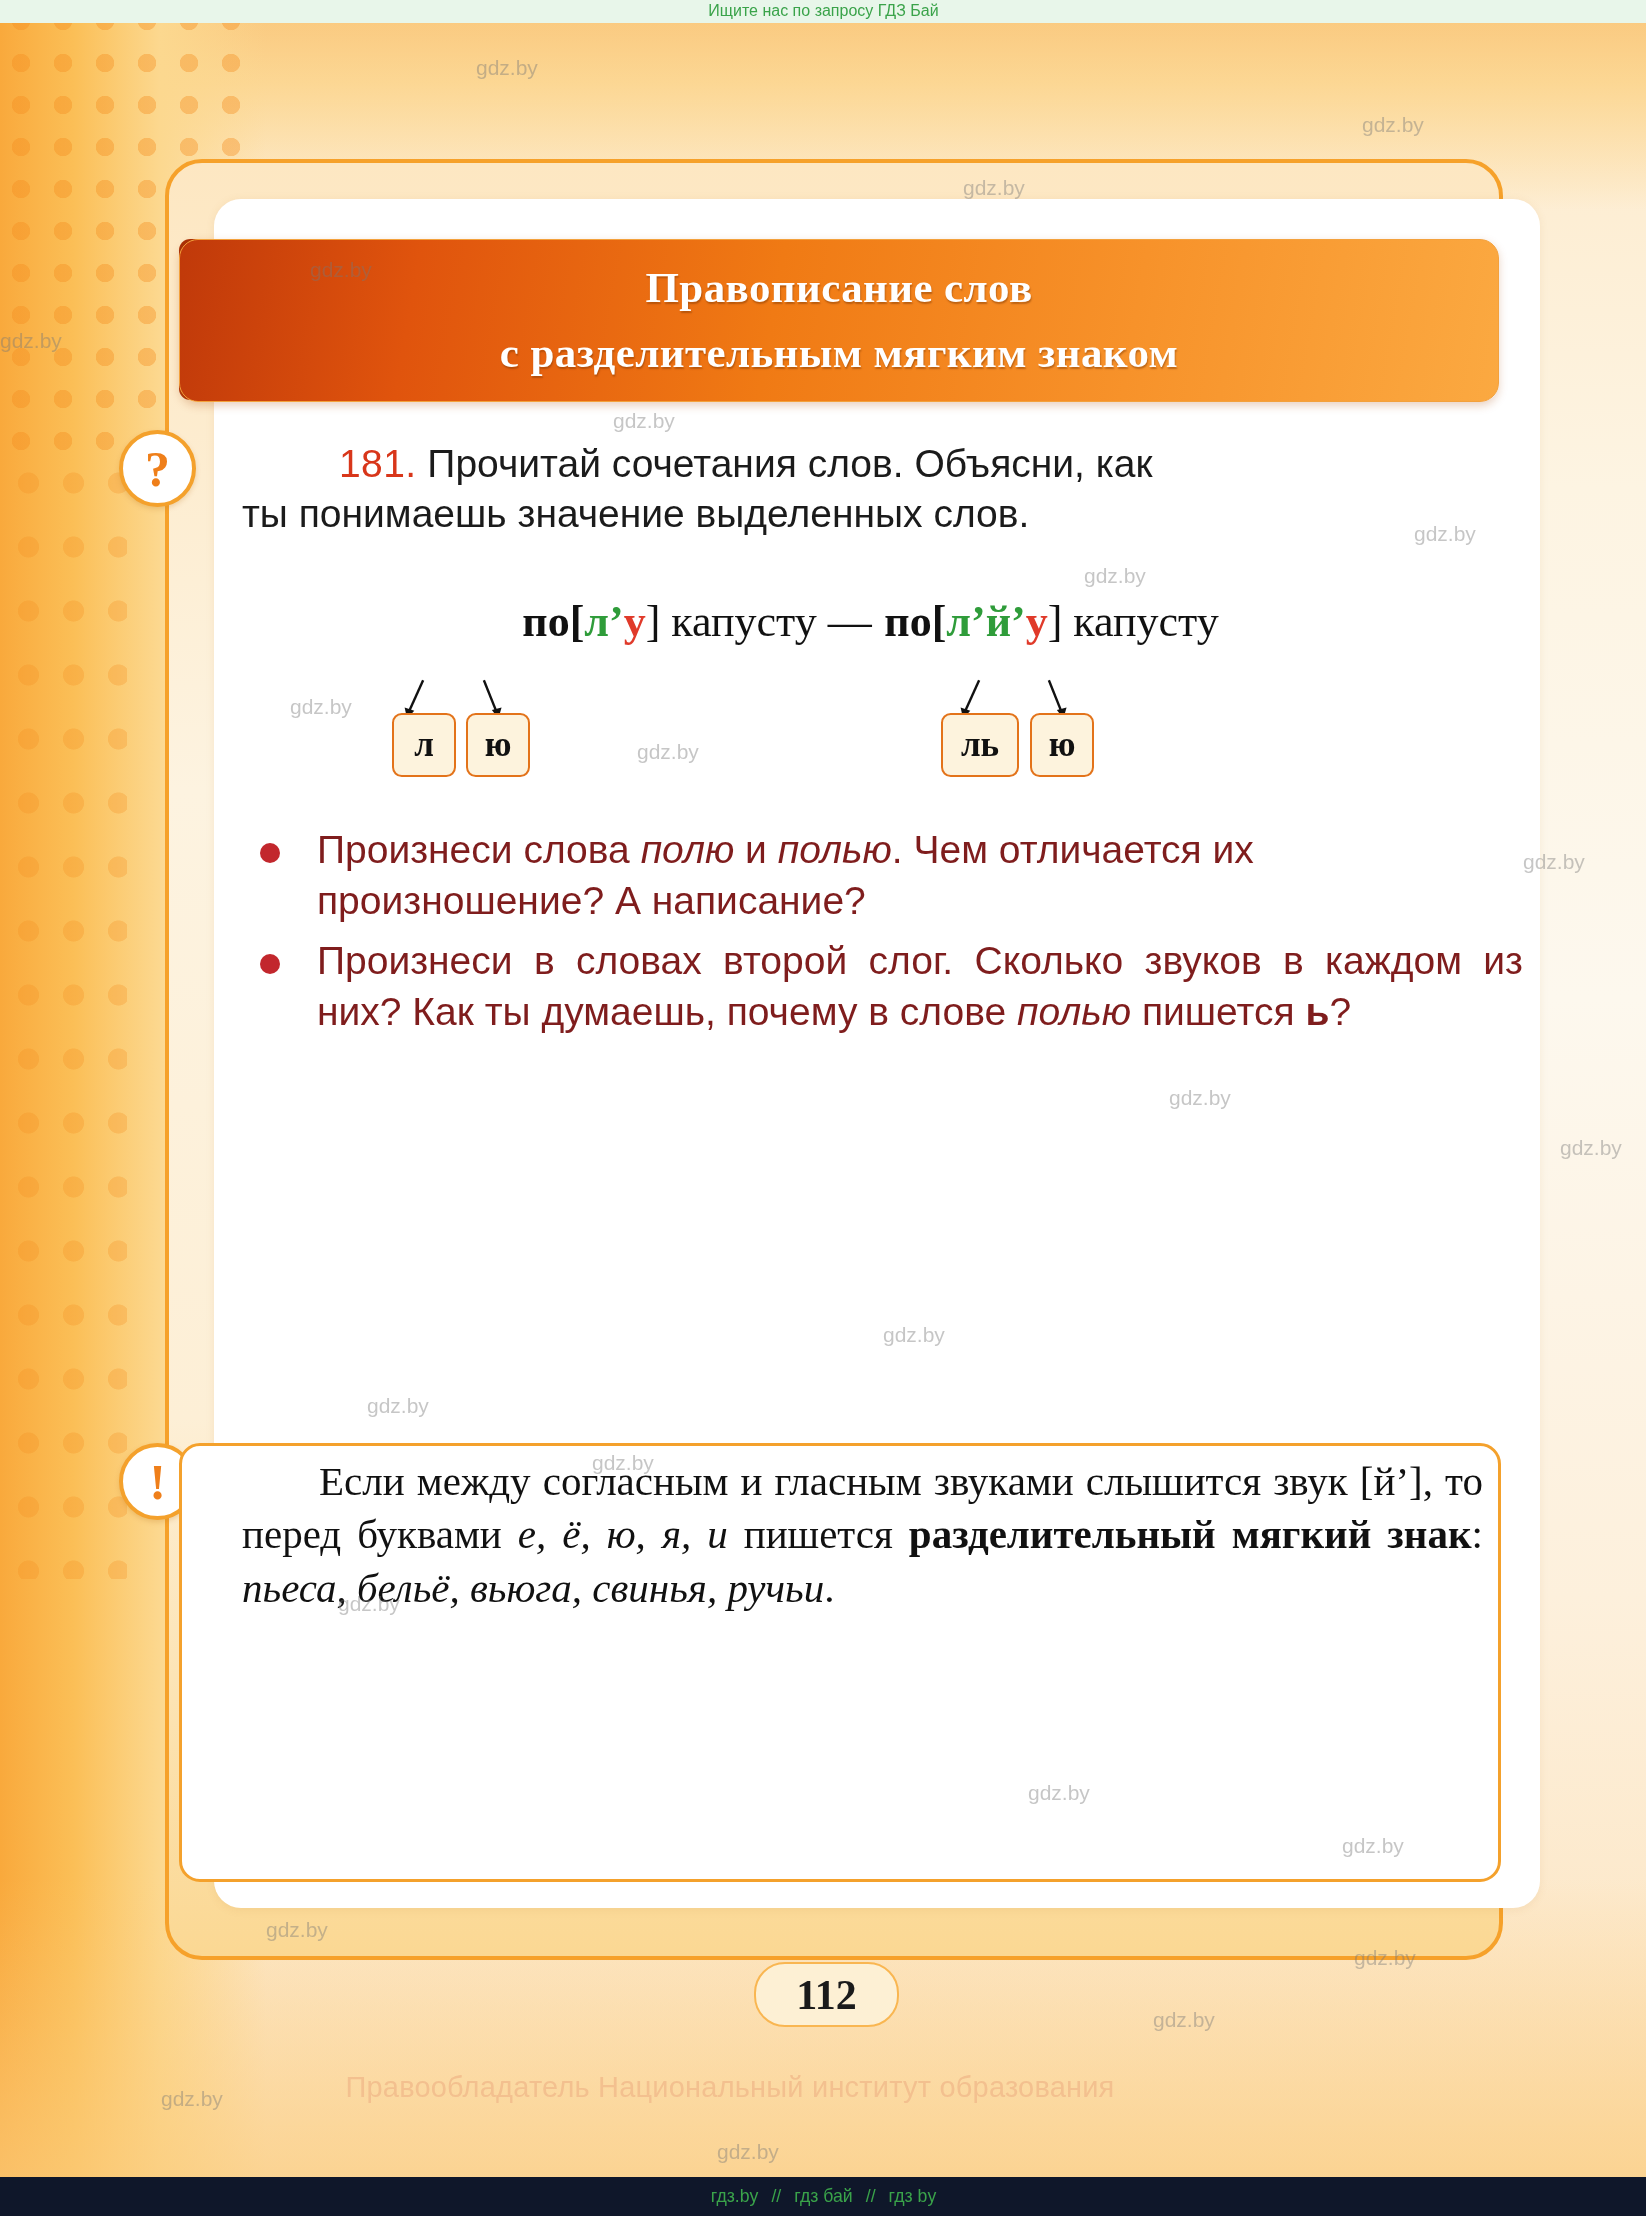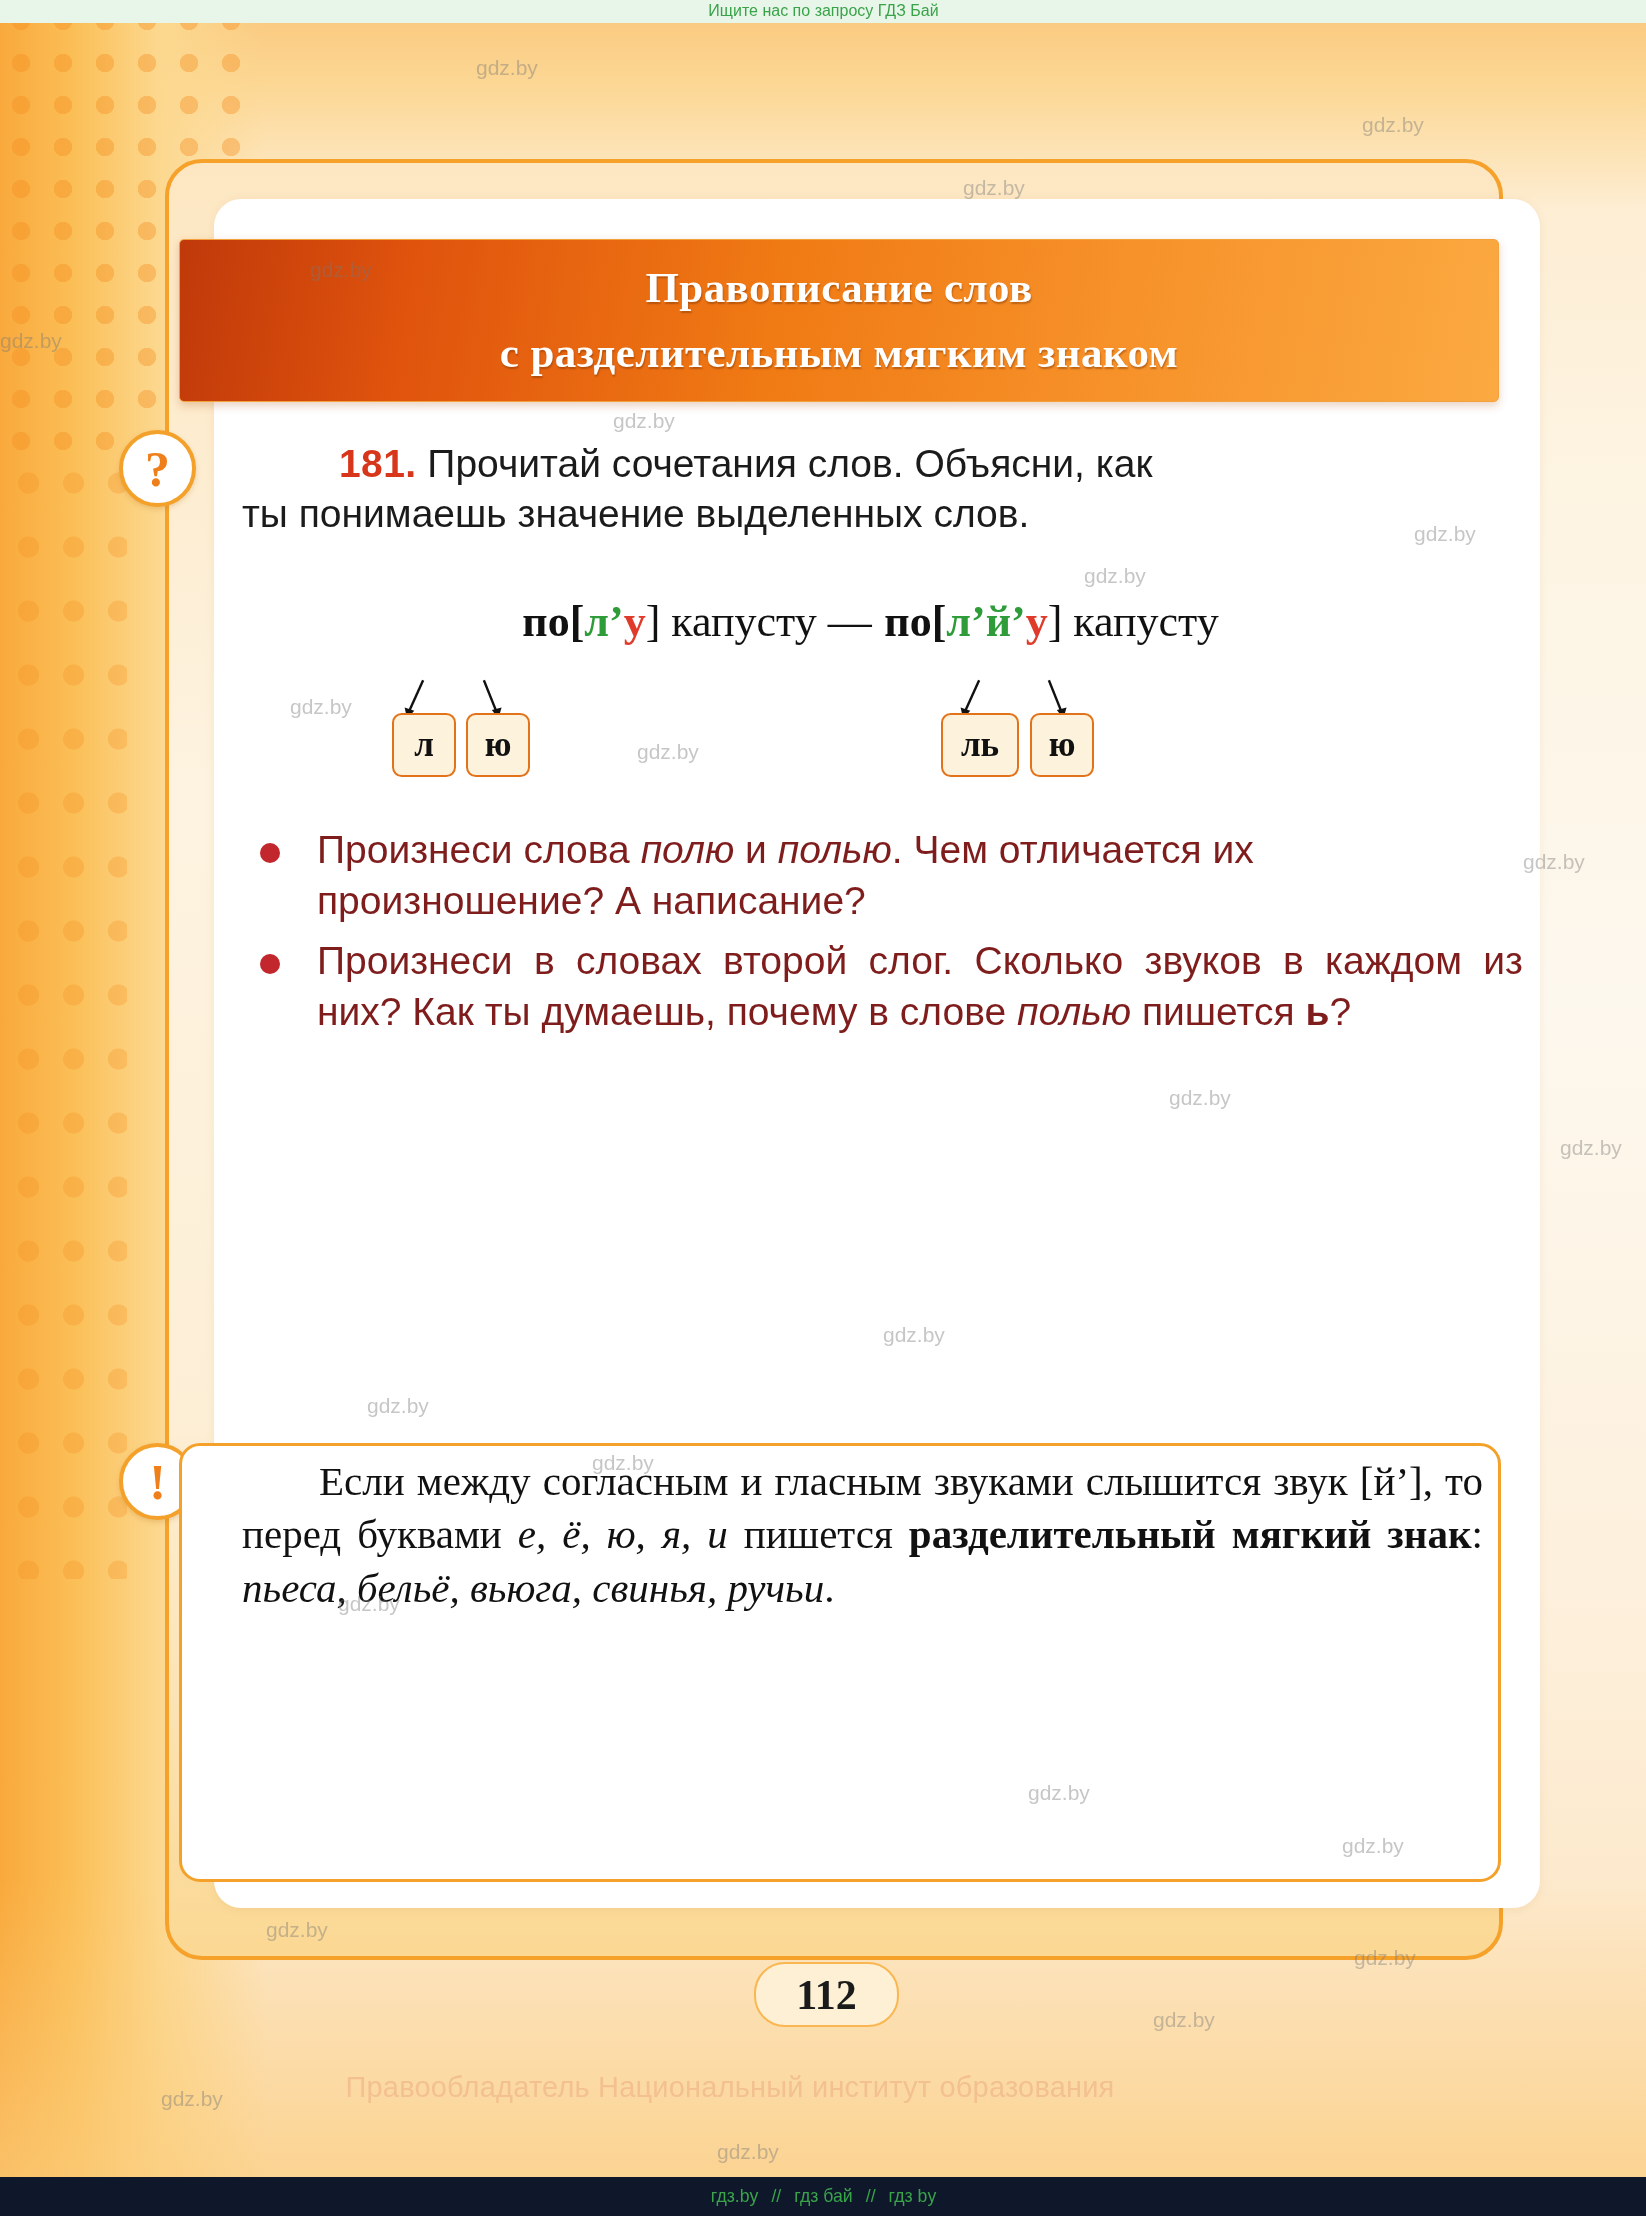--- a/index.html
+++ b/index.html
@@ -97,21 +97,21 @@
   }
 
   
   .banner {
     position: absolute;
     left: 179px;
     top: 239px;
     width: 1318px;
     height: 161px;
     background: linear-gradient(100deg, #c0390a 0%, #e0540d 18%, #f07a14 45%, #f7922a 72%, #fba941 100%);
-    border-radius: 5px;
+    border-radius: 19px;
     border: 1.6px solid #f3a13c;
     box-shadow: 0 3.2px 8px rgba(170,80,20,.25);
     display: flex;
     flex-direction: column;
     align-items: center;
     justify-content: center;
     color: #ffffff;
     font-family: "Liberation Serif", serif;
     font-weight: bold;
     font-size: 43px;
@@ -161,21 +161,21 @@
     left: 242px;
     top: 439px;
     width: 1273px;
     font-size: 39px;
     line-height: 1.28;
     color: #1b1b1b;
     font-family: "Liberation Sans", sans-serif;
   }
   .task .num {
     color: #d8361a;
-    font-weight: bold;
+    font-weight: normal;
     letter-spacing: 0.4px;
   }
   .task .t-line1 { text-indent: 97px; }
 
   
   .transcription {
     position: absolute;
     left: 242px;
     top: 596px;
     width: 1257px;

